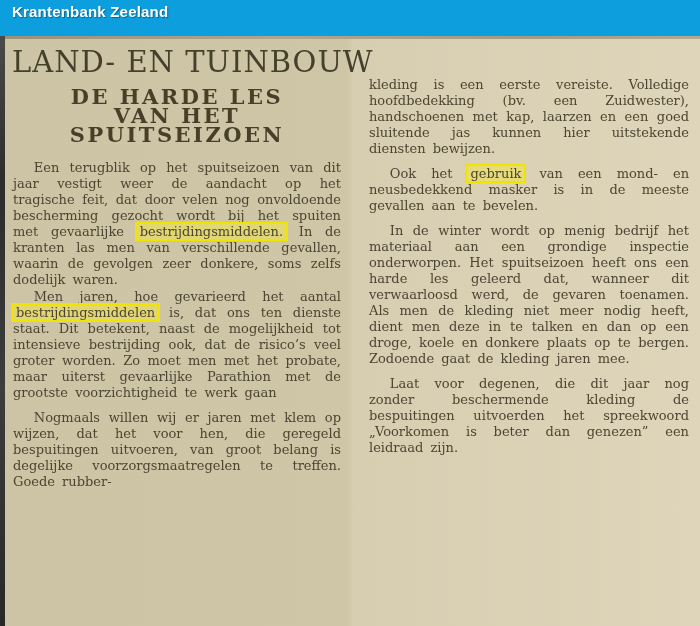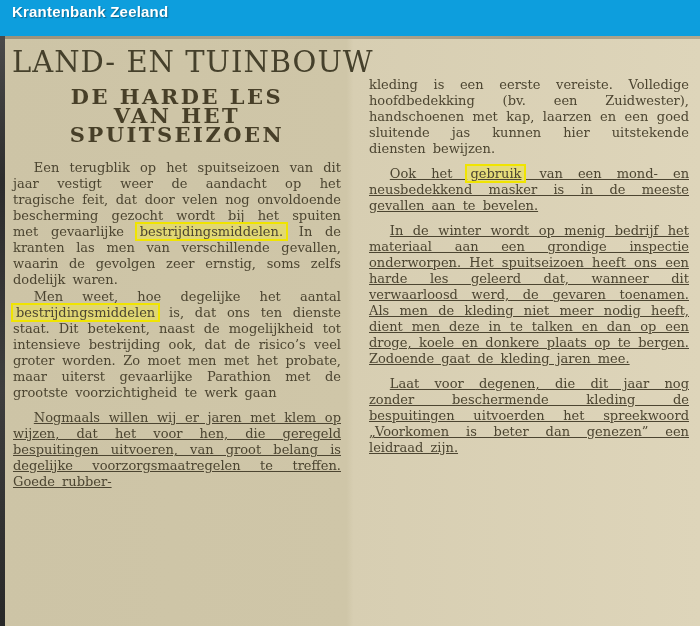--- a/index.html
+++ b/index.html
@@ -51,21 +51,21 @@
     line-height:19px; letter-spacing:2.5px; text-align:center; color:#473f28;
   }
 
   .paras { margin-top:16px; }
   .col-right .paras { margin-top:0; }
   .paras p {
     margin:1px; font-family:"DejaVu Serif", serif; font-size:13px;
     line-height:16px; color:#4c4531; text-align:justify; word-spacing:3px;
   }
   .paras p.indent { text-indent:1.6em; }
-  .paras p.gap { margin-top:9px;text-decoration:underline; }
+  .paras p.gap { margin-top:9px; }
 
   .hl {
     background:rgba(236,227,82,0.6);
     outline:2px solid #f0e400;
     padding:0 3px;
   }
 </style>
 </head>
 <body>
 
@@ -78,22 +78,22 @@
 
   <div class="paper">
     <div class="paper-top-strip"></div>
     <div class="scan-edge"></div>
 
     <div class="col col-left">
       <h1 class="headline">LAND- EN TUINBOUW</h1>
       <div class="subhead">DE HARDE LES</div>
       <div class="subhead">VAN HET SPUITSEIZOEN</div>
       <div class="paras" id="col0-paras">
-          <p class="indent"><span>Een terugblik op het spuitseizoen van dit jaar vestigt weer de aandacht op het tragische feit, dat door velen nog onvoldoende bescherming gezocht wordt bij het spuiten met gevaarlijke </span><span class="hl">bestrijdingsmiddelen.</span><span> In de kranten las men van verschillende gevallen, waarin de gevolgen zeer ernstig, soms zelfs dodelijk waren.</span></p>
-          <p class="indent"><span>Men weet, hoe degelijke het aantal </span><span class="hl">bestrijdingsmiddelen</span><span> is, dat ons ten dienste staat. Dit betekent, naast de mogelijkheid tot intensieve bestrijding ook, dat de risico’s veel groter worden. Zo moet men met het probate, maar uiterst gevaarlijke Parathion met de grootste voorzichtigheid te werk gaan</span></p>
+          <p class="indent"><span>Een terugblik op het spuitseizoen van dit jaar vestigt weer de aandacht op het tragische feit, dat door velen nog onvoldoende bescherming gezocht wordt bij het spuiten met gevaarlijke </span><span class="hl">bestrijdingsmiddelen.</span><span> In de kranten las men van verschillende gevallen, waarin de gevolgen zeer donkere, soms zelfs dodelijk waren.</span></p>
+          <p class="indent"><span>Men jaren, hoe gevarieerd het aantal </span><span class="hl">bestrijdingsmiddelen</span><span> is, dat ons ten dienste staat. Dit betekent, naast de mogelijkheid tot intensieve bestrijding ook, dat de risico’s veel groter worden. Zo moet men met het probate, maar uiterst gevaarlijke Parathion met de grootste voorzichtigheid te werk gaan</span></p>
           <p class="indent gap"><span>Nogmaals willen wij er jaren met klem op wijzen, dat het voor hen, die geregeld bespuitingen uitvoeren, van groot belang is degelijke voorzorgsmaatregelen te treffen. Goede rubber-</span></p>
         </div>
     </div>
 
     <div class="col col-right">
       <div class="paras" id="col1-paras">
           <p><span>kleding is een eerste vereiste. Volledige hoofdbedekking (bv. een Zuidwester), handschoenen met kap, laarzen en een goed sluitende jas kunnen hier uitstekende diensten bewijzen.</span></p>
           <p class="indent gap"><span>Ook het </span><span class="hl">gebruik</span><span> van een mond- en neusbedekkend masker is in de meeste gevallen aan te bevelen.</span></p>
           <p class="indent gap"><span>In de winter wordt op menig bedrijf het materiaal aan een grondige inspectie onderworpen. Het spuitseizoen heeft ons een harde les geleerd dat, wanneer dit verwaarloosd werd, de gevaren toenamen. Als men de kleding niet meer nodig heeft, dient men deze in te talken en dan op een droge, koele en donkere plaats op te bergen. Zodoende gaat de kleding jaren mee.</span></p>
           <p class="indent gap"><span>Laat voor degenen, die dit jaar nog zonder beschermende kleding de bespuitingen uitvoerden het spreekwoord „Voorkomen is beter dan genezen” een leidraad zijn.</span></p>

